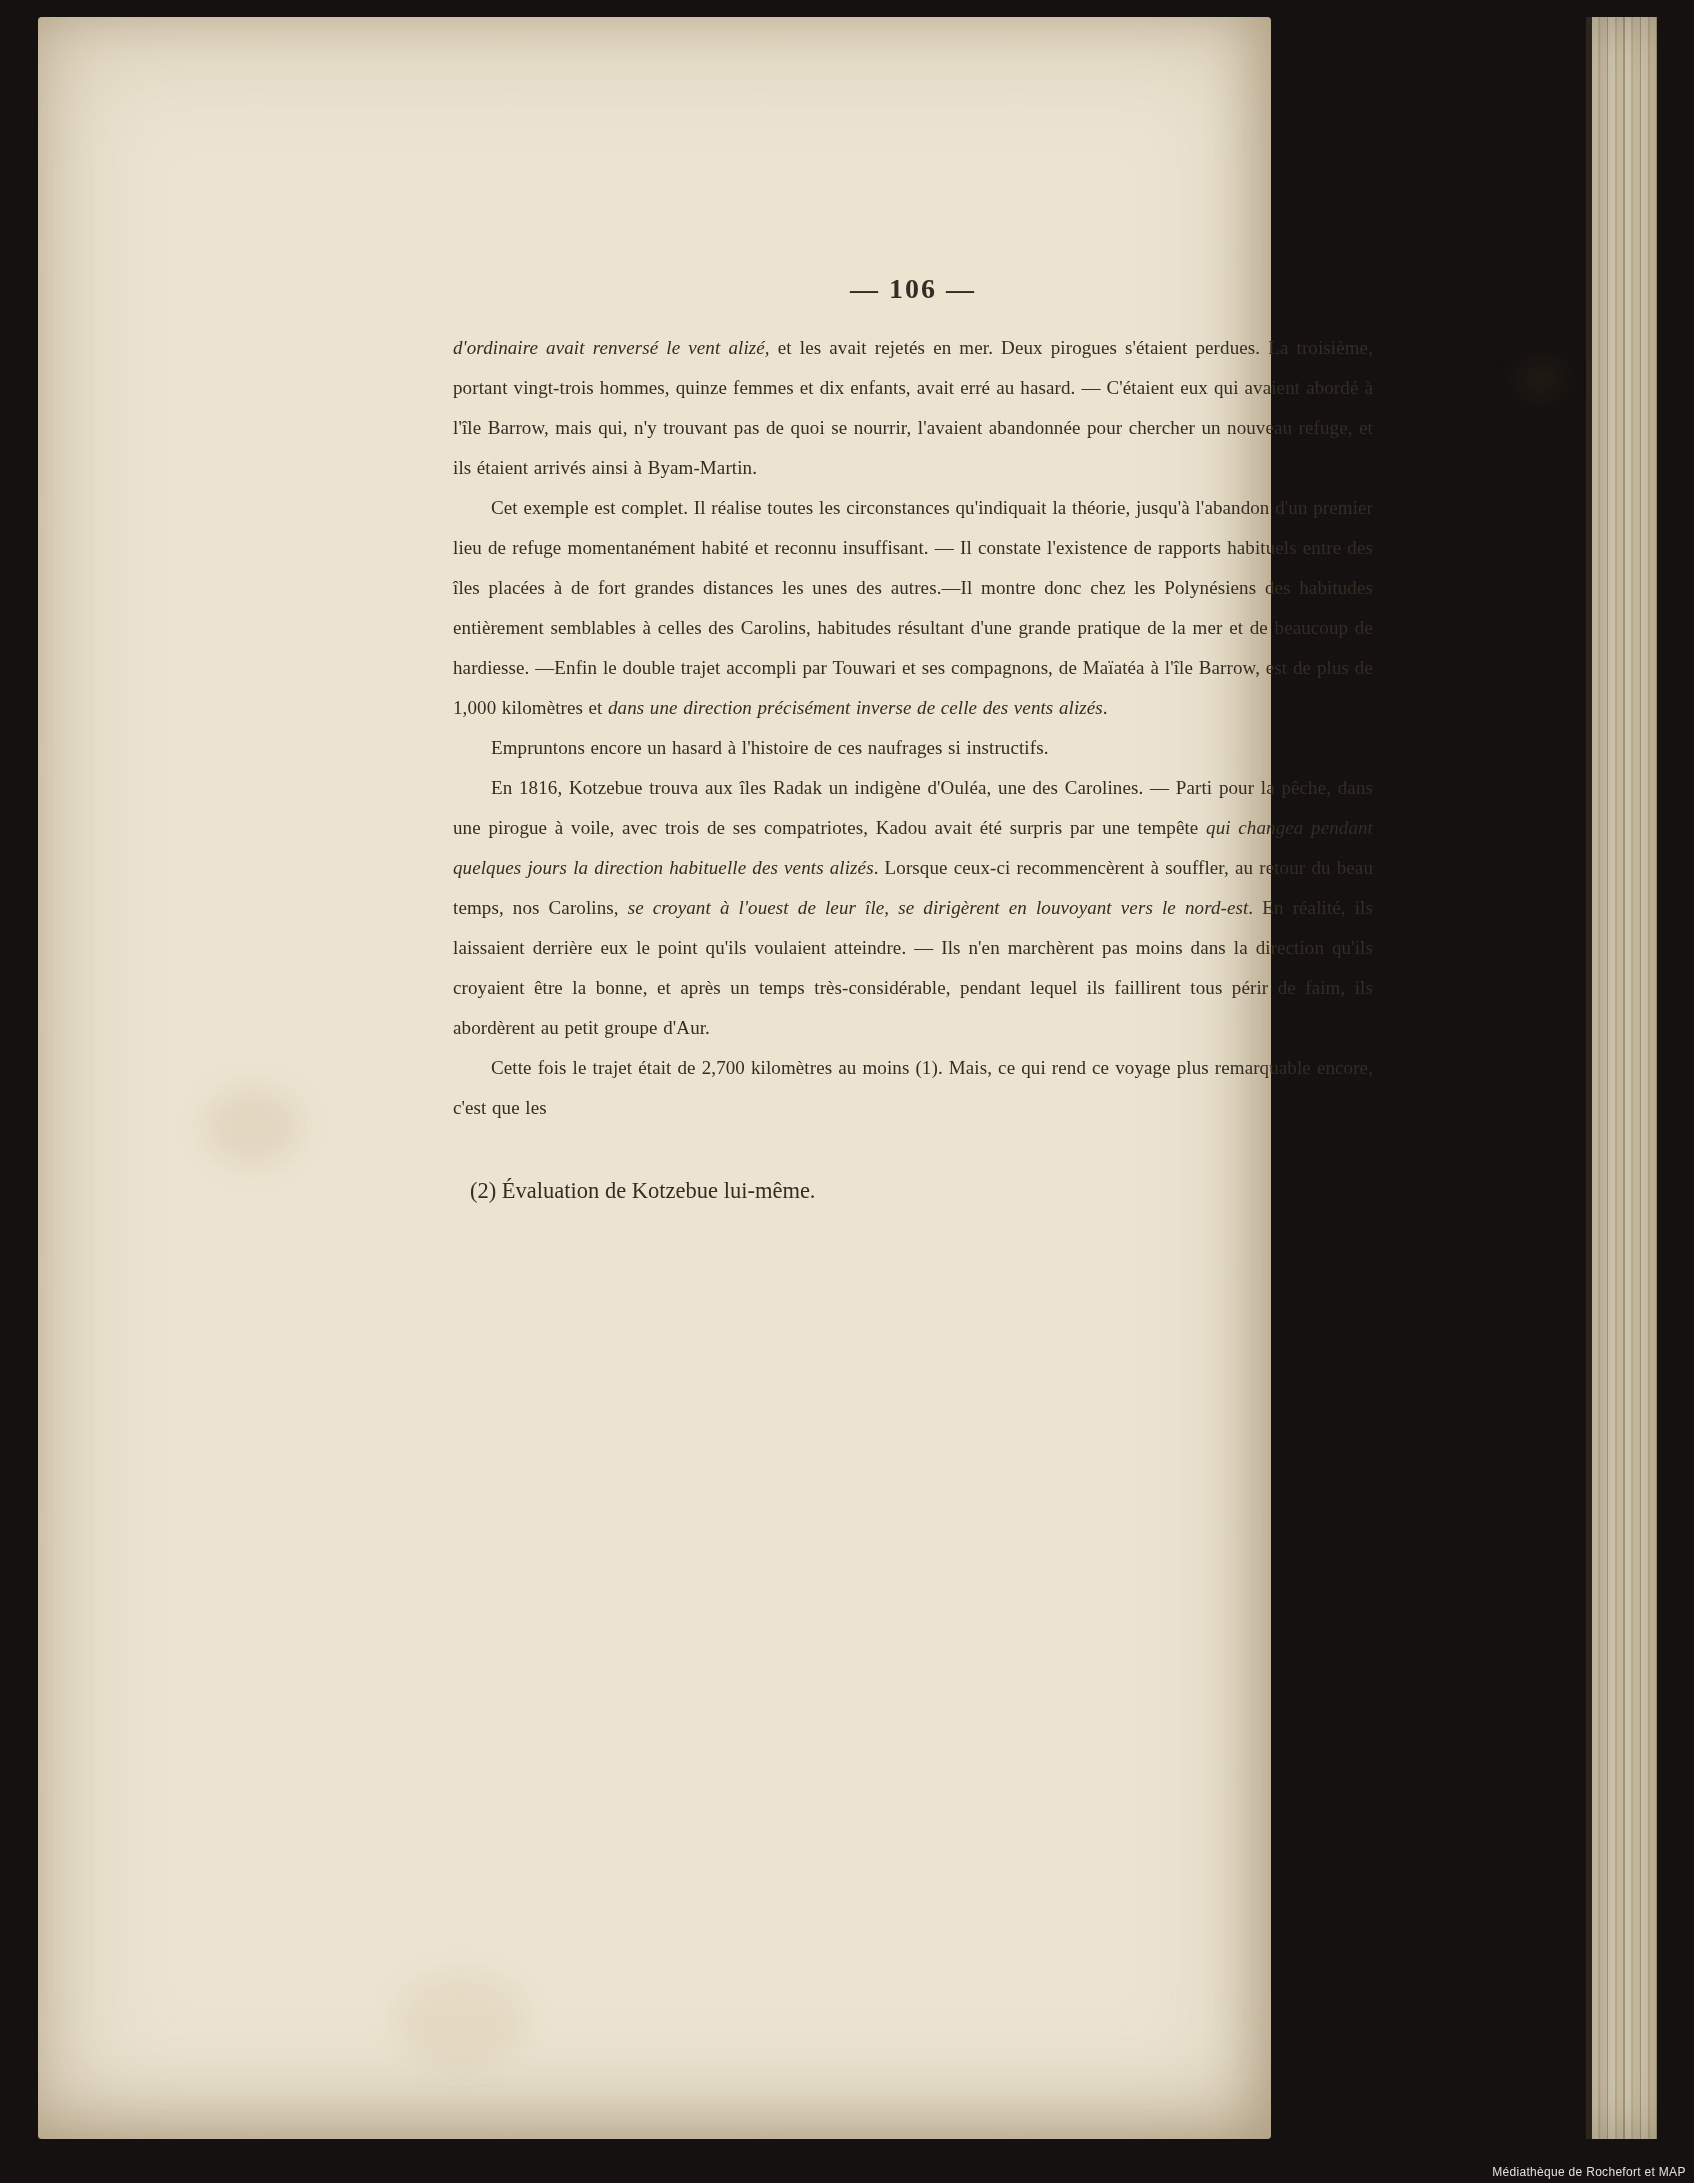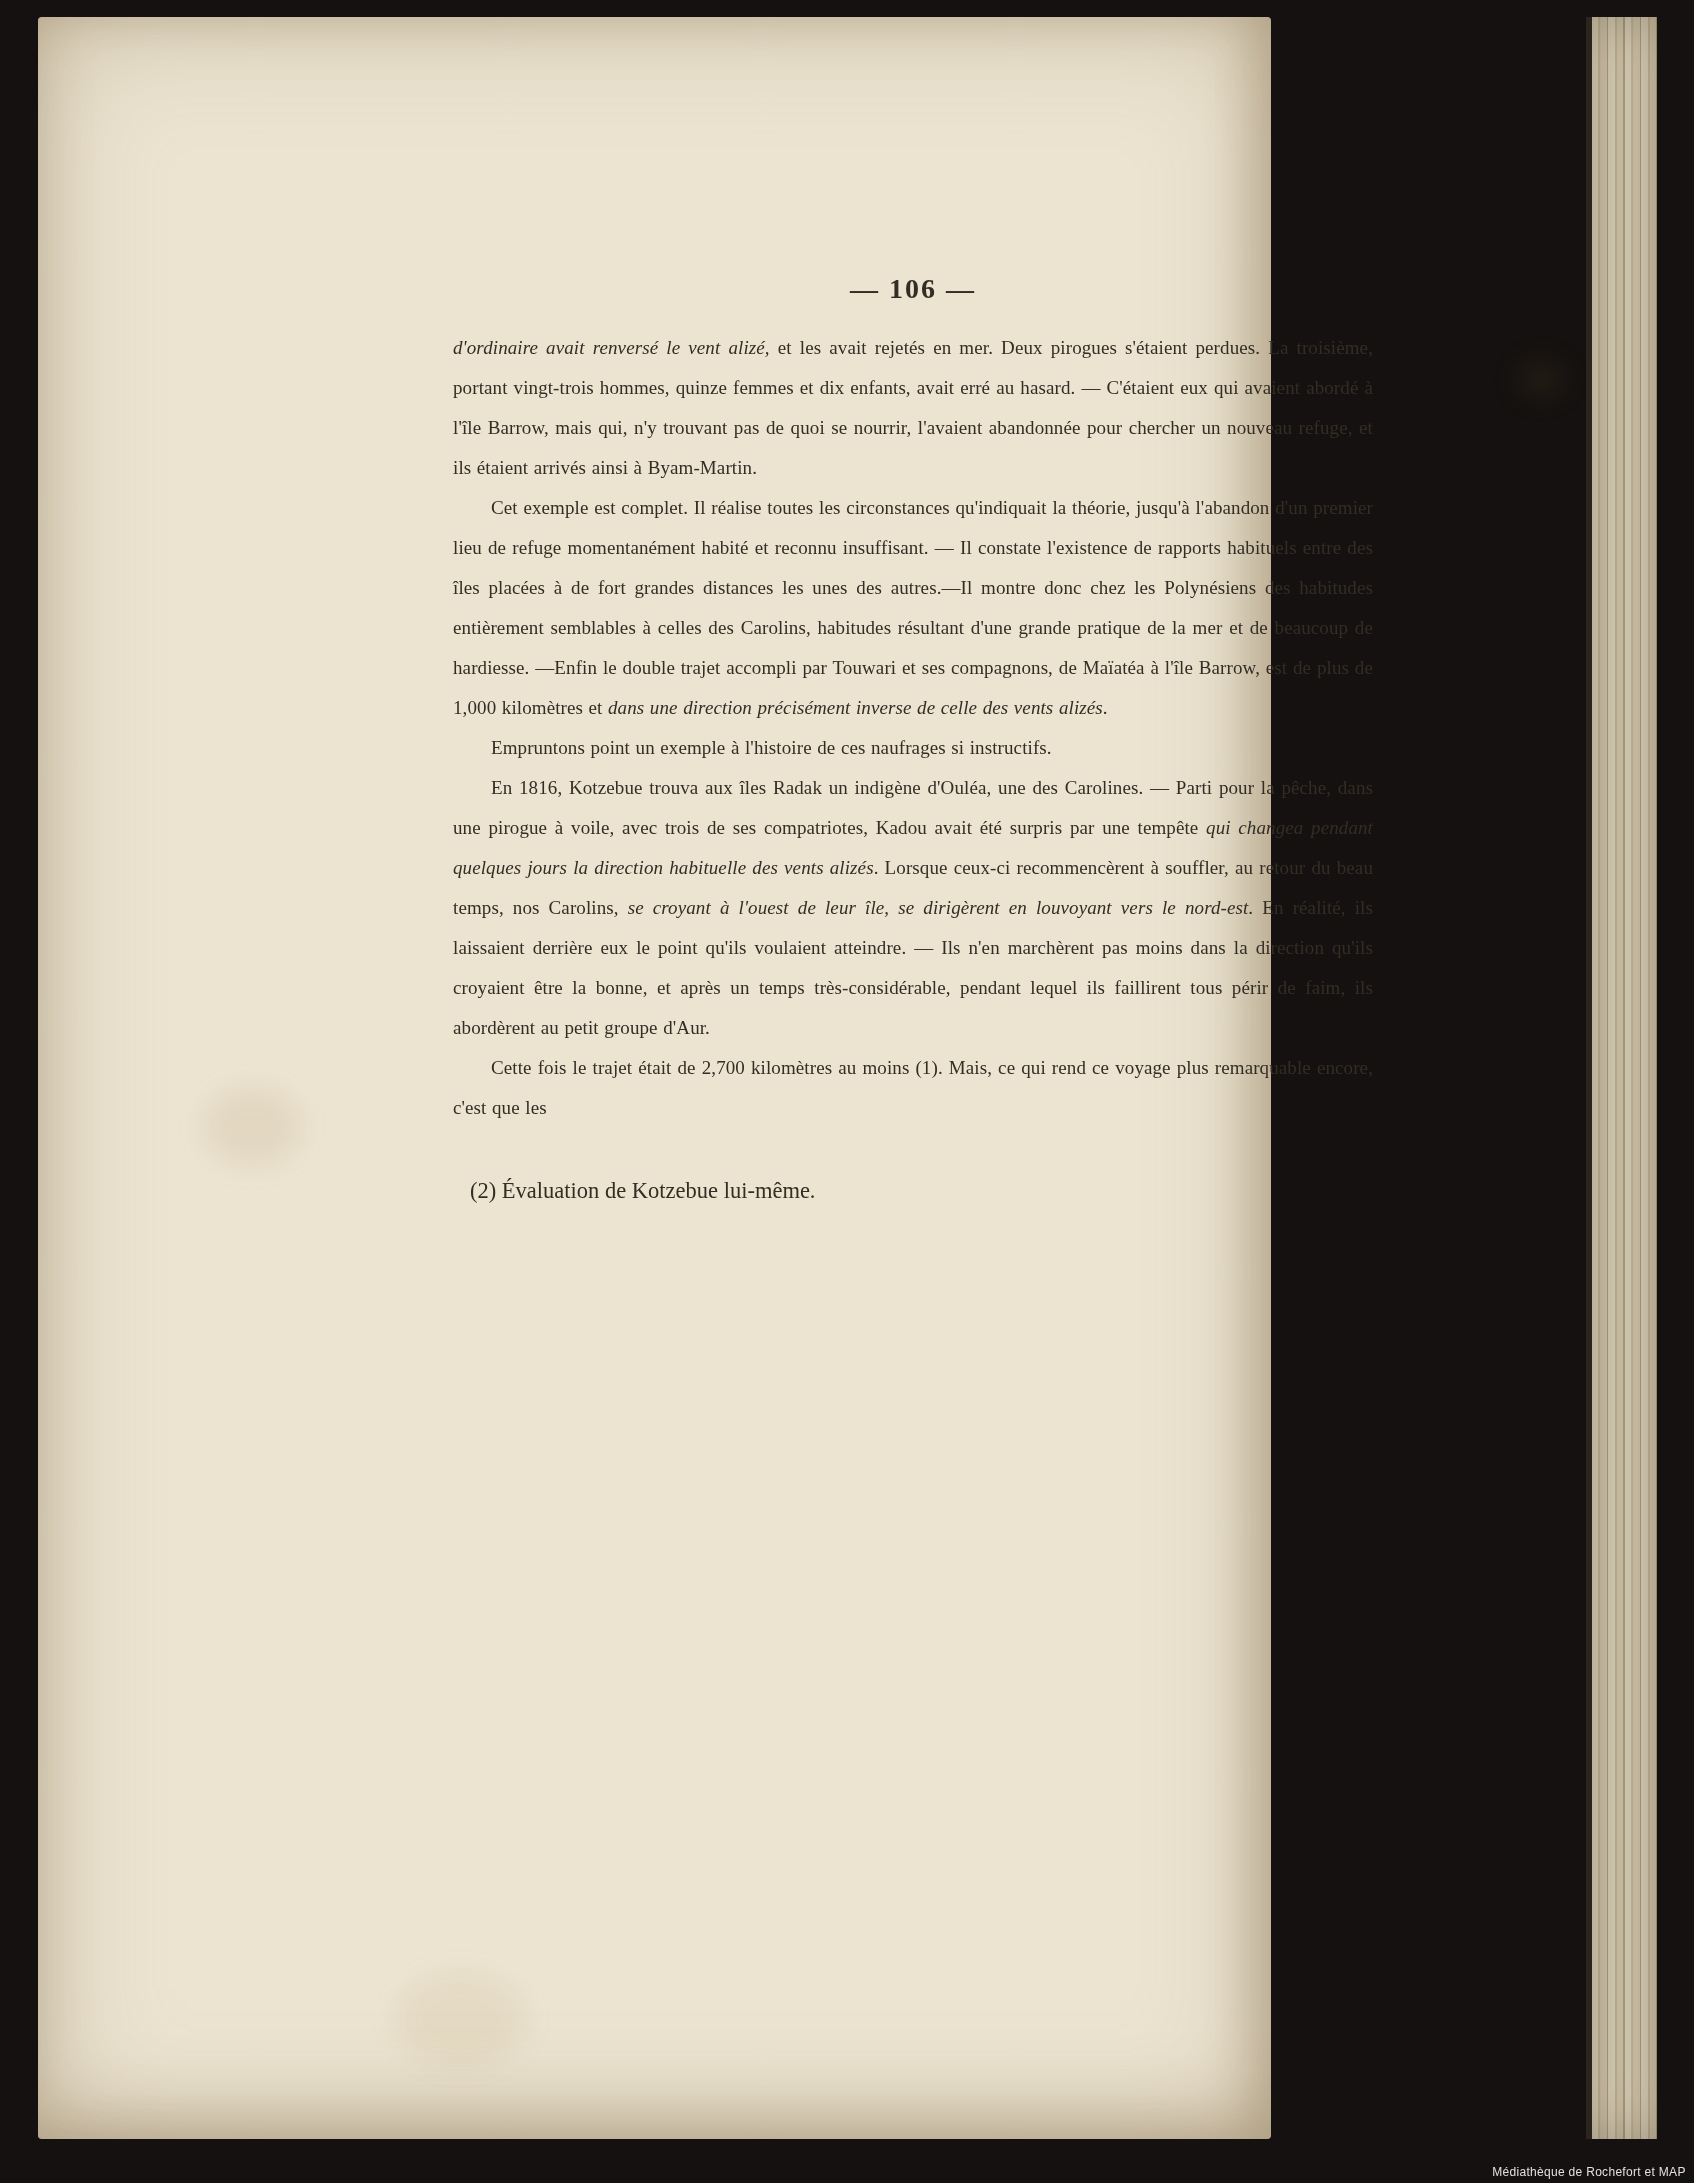--- a/index.html
+++ b/index.html
@@ -110,21 +110,21 @@
     <div class="stain stain-a"></div>
     <div class="stain stain-b"></div>
     <div class="stain stain-c"></div>
 
     <div class="text-col">
       <div class="page-number">— 106 —</div>
 
       <div>
           <p class="para"><i>d'ordinaire avait renversé le vent alizé,</i><span> et les avait rejetés en mer. Deux pirogues s'étaient perdues. La troisième, portant vingt-trois hommes, quinze femmes et dix enfants, avait erré au hasard. — C'étaient eux qui avaient abordé à l'île Barrow, mais qui, n'y trouvant pas de quoi se nourrir, l'avaient abandonnée pour chercher un nouveau refuge, et ils étaient arrivés ainsi à Byam-Martin.</span></p>
           <p class="para indent"><span>Cet exemple est complet. Il réalise toutes les circonstances qu'indiquait la théorie, jusqu'à l'abandon d'un premier lieu de refuge momentanément habité et reconnu insuffisant. — Il constate l'existence de rapports habituels entre des îles placées à de fort grandes distances les unes des autres.—Il montre donc chez les Polynésiens des habitudes entièrement semblables à celles des Carolins, habitudes résultant d'une grande pratique de la mer et de beaucoup de hardiesse. —Enfin le double trajet accompli par Touwari et ses compagnons, de Maïatéa à l'île Barrow, est de plus de 1,000 kilomètres et </span><i>dans une direction précisément inverse de celle des vents alizés</i><span>.</span></p>
-          <p class="para indent"><span>Empruntons point un exemple à l'histoire de ces naufrages si instructifs.</span></p>
+          <p class="para indent"><span>Empruntons encore un hasard à l'histoire de ces naufrages si instructifs.</span></p>
           <p class="para indent"><span>En 1816, Kotzebue trouva aux îles Radak un indigène d'Ouléa, une des Carolines. — Parti pour la pêche, dans une pirogue à voile, avec trois de ses compatriotes, Kadou avait été surpris par une tempête </span><i>qui changea pendant quelques jours la direction habituelle des vents alizés</i><span>. Lorsque ceux-ci recommencèrent à souffler, au retour du beau temps, nos Carolins, </span><i>se croyant à l'ouest de leur île, se dirigèrent en louvoyant vers le nord-est</i><span>. En réalité, ils laissaient derrière eux le point qu'ils voulaient atteindre. — Ils n'en marchèrent pas moins dans la direction qu'ils croyaient être la bonne, et après un temps très-considérable, pendant lequel ils faillirent tous périr de faim, ils abordèrent au petit groupe d'Aur.</span></p>
           <p class="para indent"><span>Cette fois le trajet était de 2,700 kilomètres au moins (1). Mais, ce qui rend ce voyage plus remarquable encore, c'est que les</span></p>
         </div>
 
       <div class="footnote">(2) Évaluation de Kotzebue lui-même.</div>
     </div>
   </div>
 
   <div class="page-edge-stack"></div>
 

